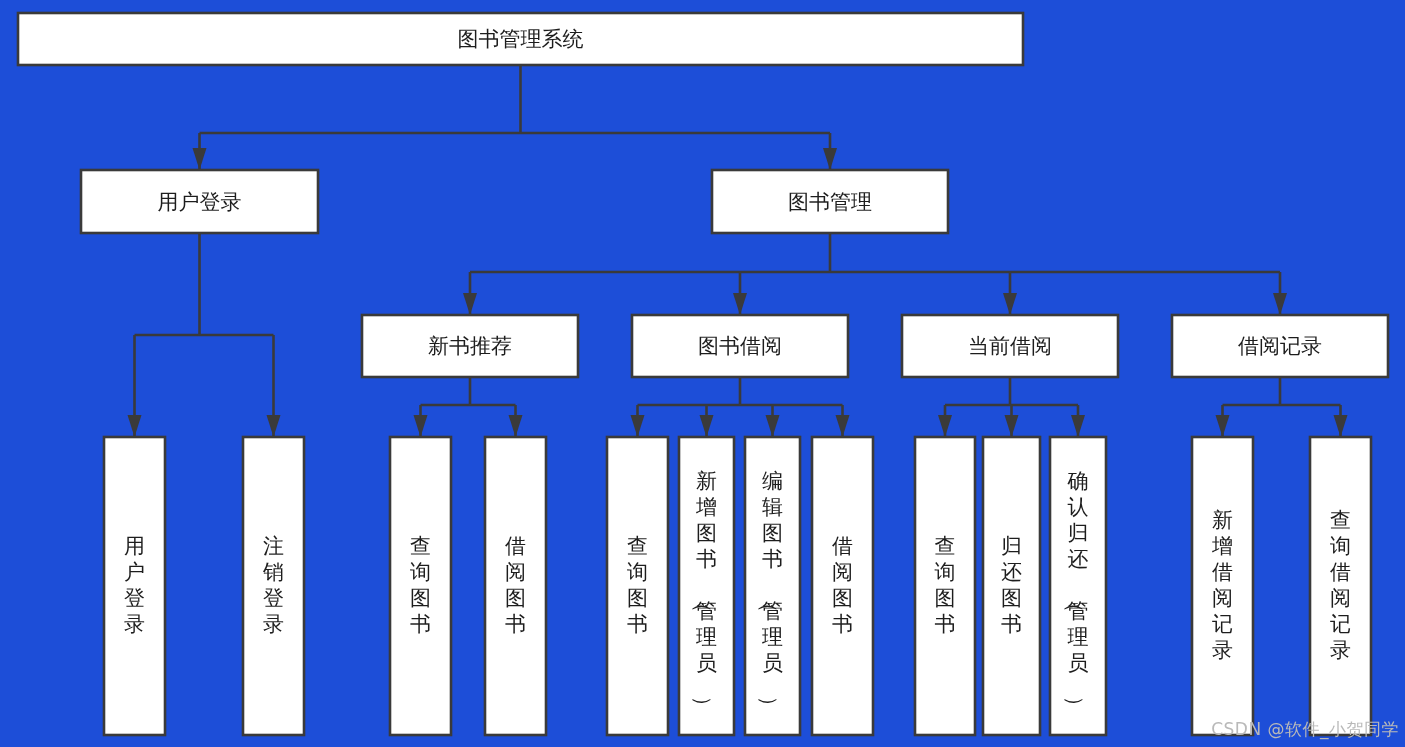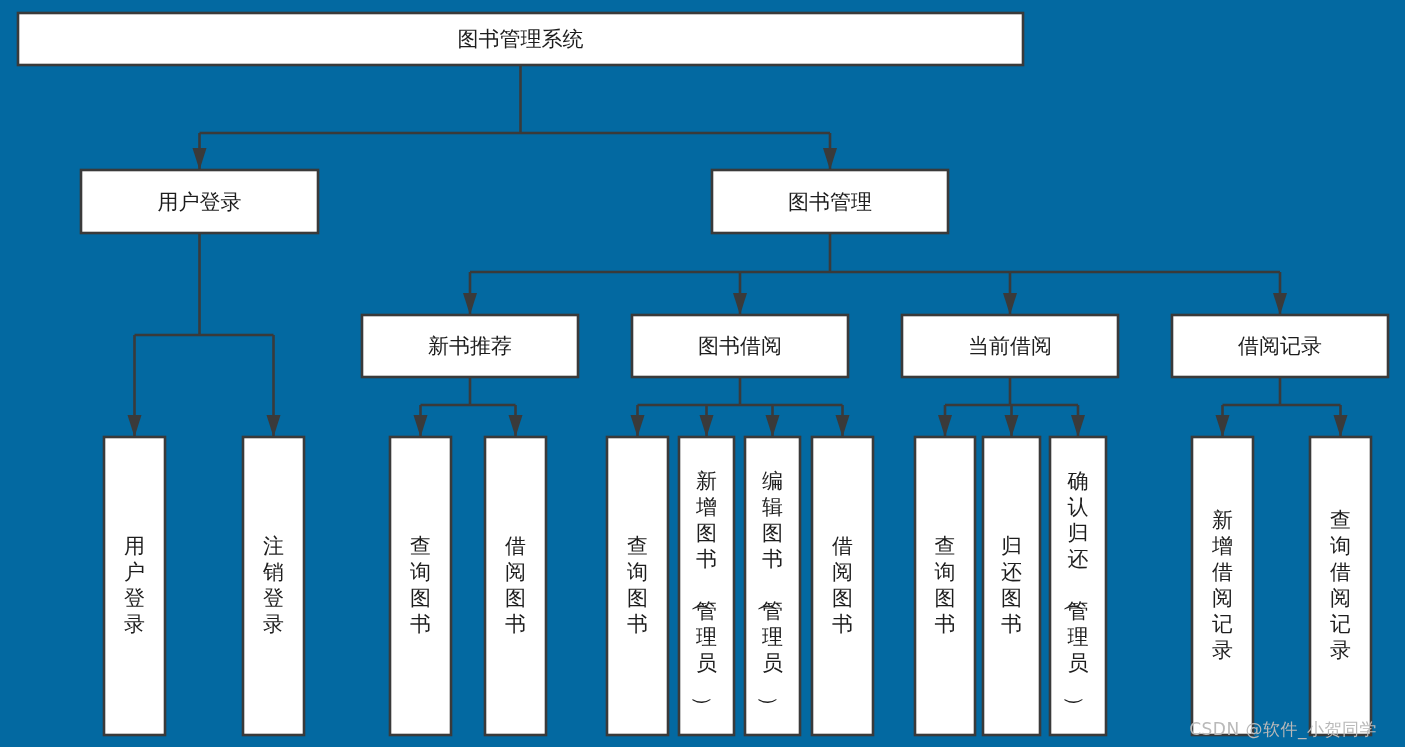--- a/index.html
+++ b/index.html
@@ -8,21 +8,21 @@
     padding: 0;
     background: #ffffff;
   }
   body {
     font-family: "DejaVu Sans", "Liberation Sans", sans-serif;
   }
   #diagram-root {
     position: relative;
     width: 1405px;
     height: 747px;
-    background: #0369a1;
+    background: #1d4ed8;
     overflow: hidden;
   }
   svg.flow {
     position: absolute;
     top: 0;
     left: 0;
     width: 1405px;
     height: 747px;
     display: block;
   }
@@ -54,21 +54,21 @@
     dominant-baseline: middle;
   }
   .node-label-v {
     font-family: "DejaVu Sans", "Liberation Sans", sans-serif;
     font-size: 21px;
     fill: #1d1d1d;
     text-anchor: middle;
   }
   .watermark {
     position: absolute;
-    right: 28px;
+    right: 6px;
     bottom: 6px;
     font-family: "DejaVu Sans", "Liberation Sans", sans-serif;
     font-size: 17px;
     color: #b9b9b9;
     letter-spacing: 0.5px;
     white-space: nowrap;
     user-select: none;
   }
 </style>
 </head>

